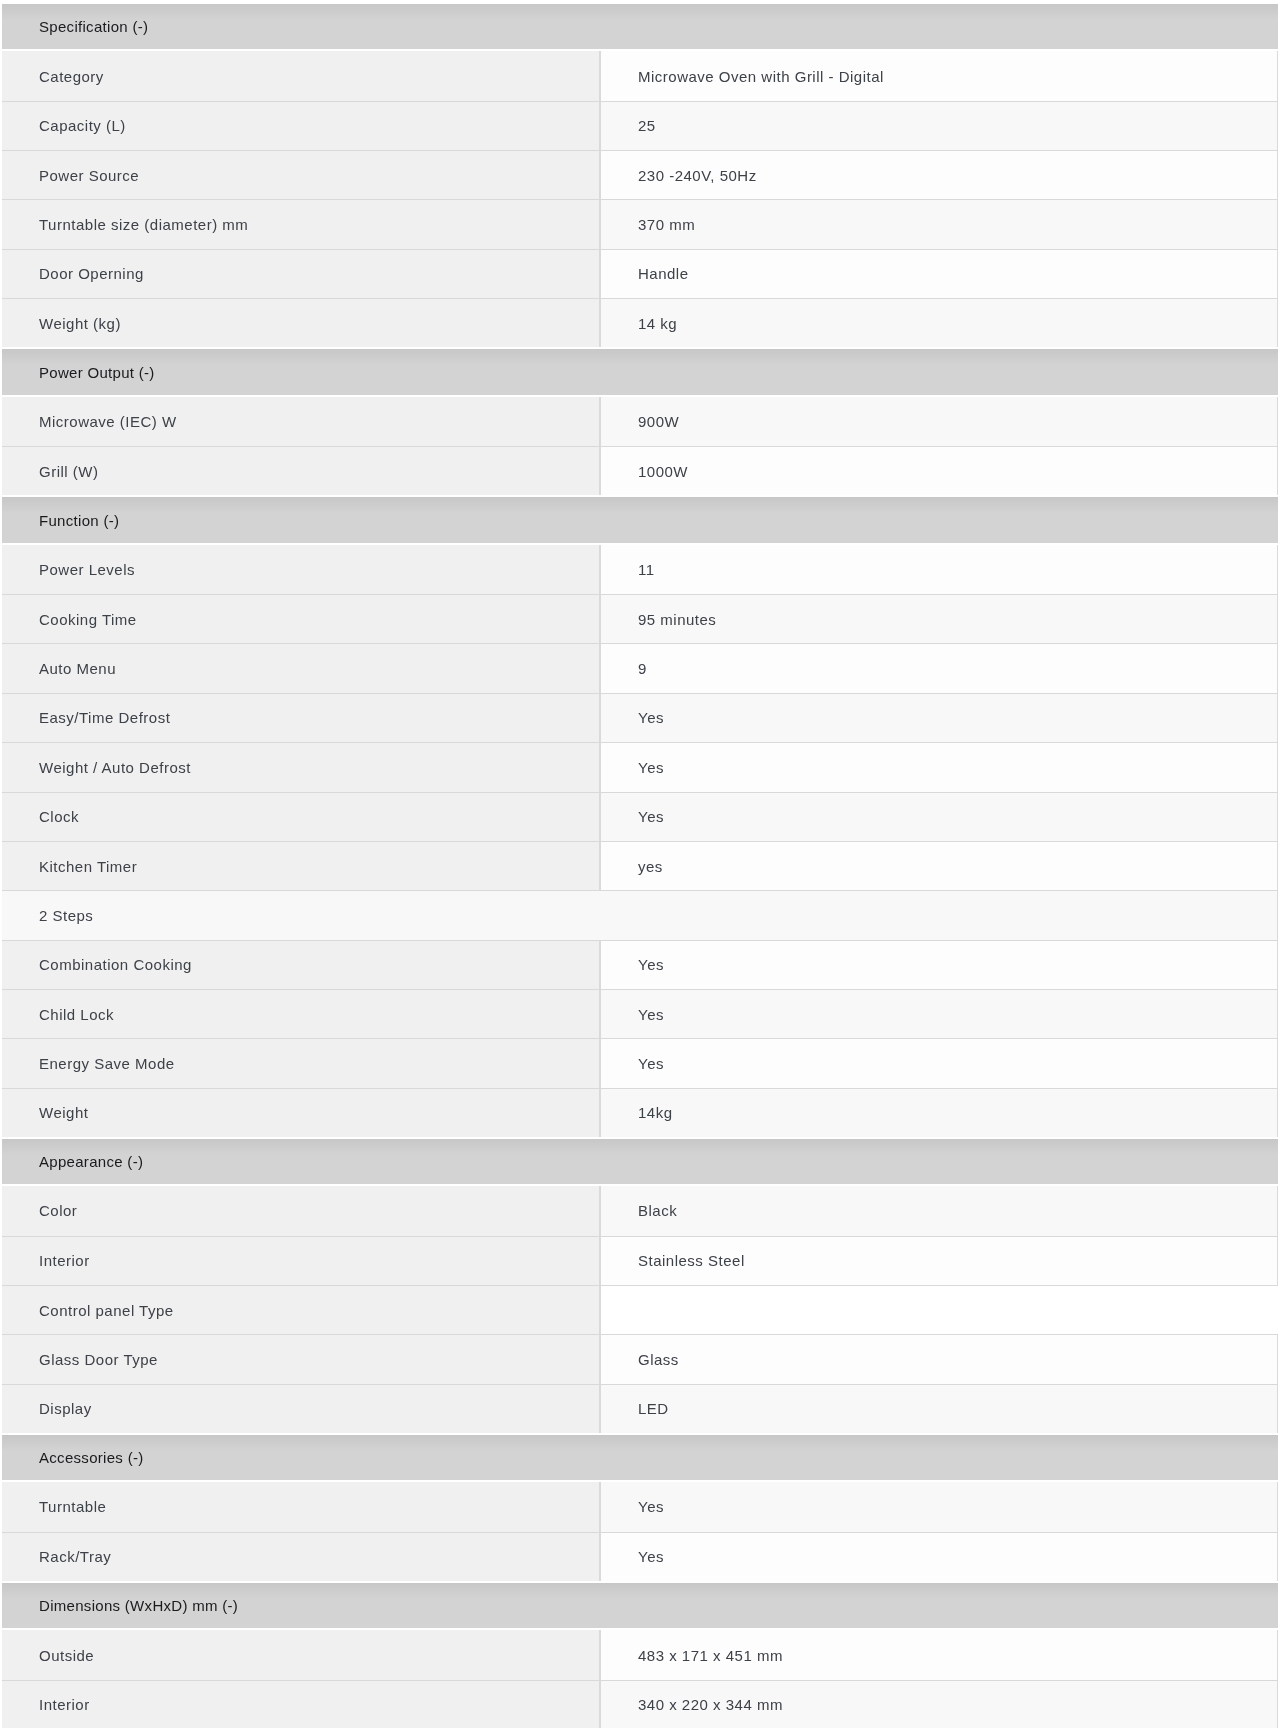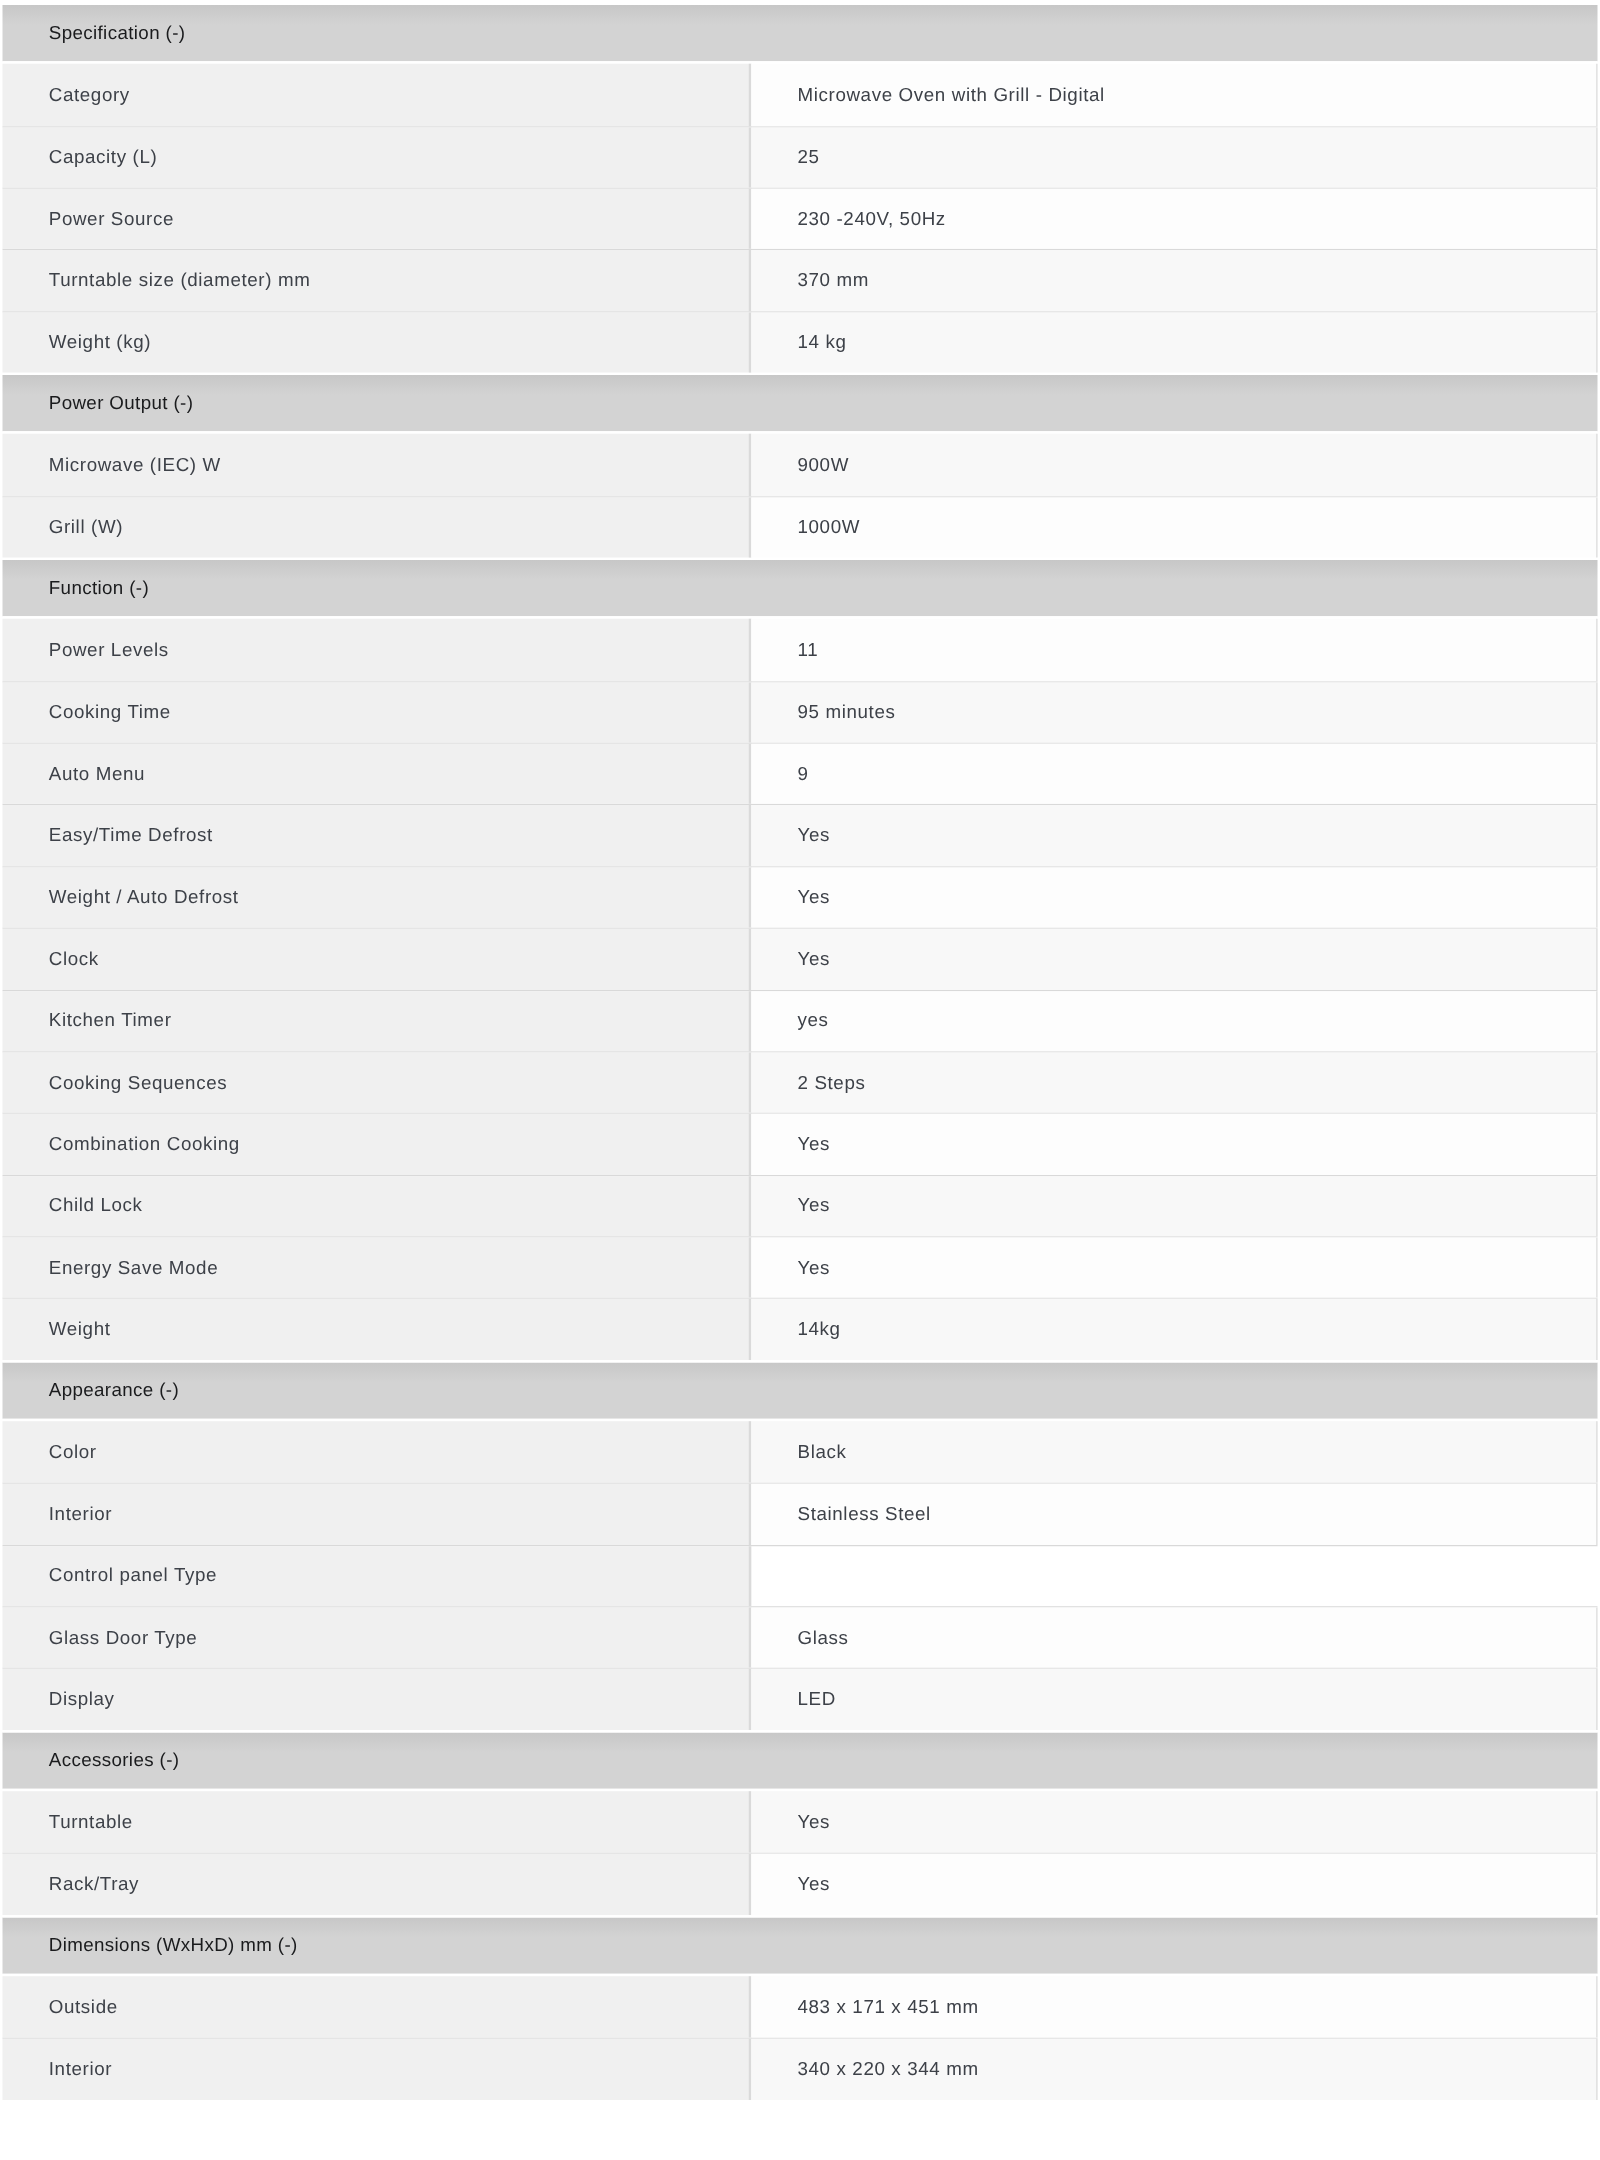--- a/index.html
+++ b/index.html
@@ -81,20 +81,24 @@
     <div class="cell value-cell">25</div>
   </div>
     <div class="row">
     <div class="cell label-cell">Power Source</div>
     <div class="cell value-cell">230 -240V, 50Hz</div>
   </div>
     <div class="row alt">
     <div class="cell label-cell">Turntable size (diameter) mm</div>
     <div class="cell value-cell">370 mm</div>
   </div>
+    <div class="row">
+    <div class="cell label-cell">Door Operning</div>
+    <div class="cell value-cell">Handle</div>
+  </div>
     <div class="row alt">
     <div class="cell label-cell">Weight (kg)</div>
     <div class="cell value-cell">14 kg</div>
   </div>
     <div class="header-row">
     <span>Power Output (-)</span>
   </div>
     <div class="row alt after-header">
     <div class="cell label-cell">Microwave (IEC) W</div>
     <div class="cell value-cell">900W</div>
@@ -128,21 +132,20 @@
   </div>
     <div class="row alt">
     <div class="cell label-cell">Clock</div>
     <div class="cell value-cell">Yes</div>
   </div>
     <div class="row">
     <div class="cell label-cell">Kitchen Timer</div>
     <div class="cell value-cell">yes</div>
   </div>
     <div class="row alt">
-    <div class="cell label-cell">Cooking Sequences</div>
     <div class="cell value-cell">2 Steps</div>
   </div>
     <div class="row">
     <div class="cell label-cell">Combination Cooking</div>
     <div class="cell value-cell">Yes</div>
   </div>
     <div class="row alt">
     <div class="cell label-cell">Child Lock</div>
     <div class="cell value-cell">Yes</div>
   </div>

